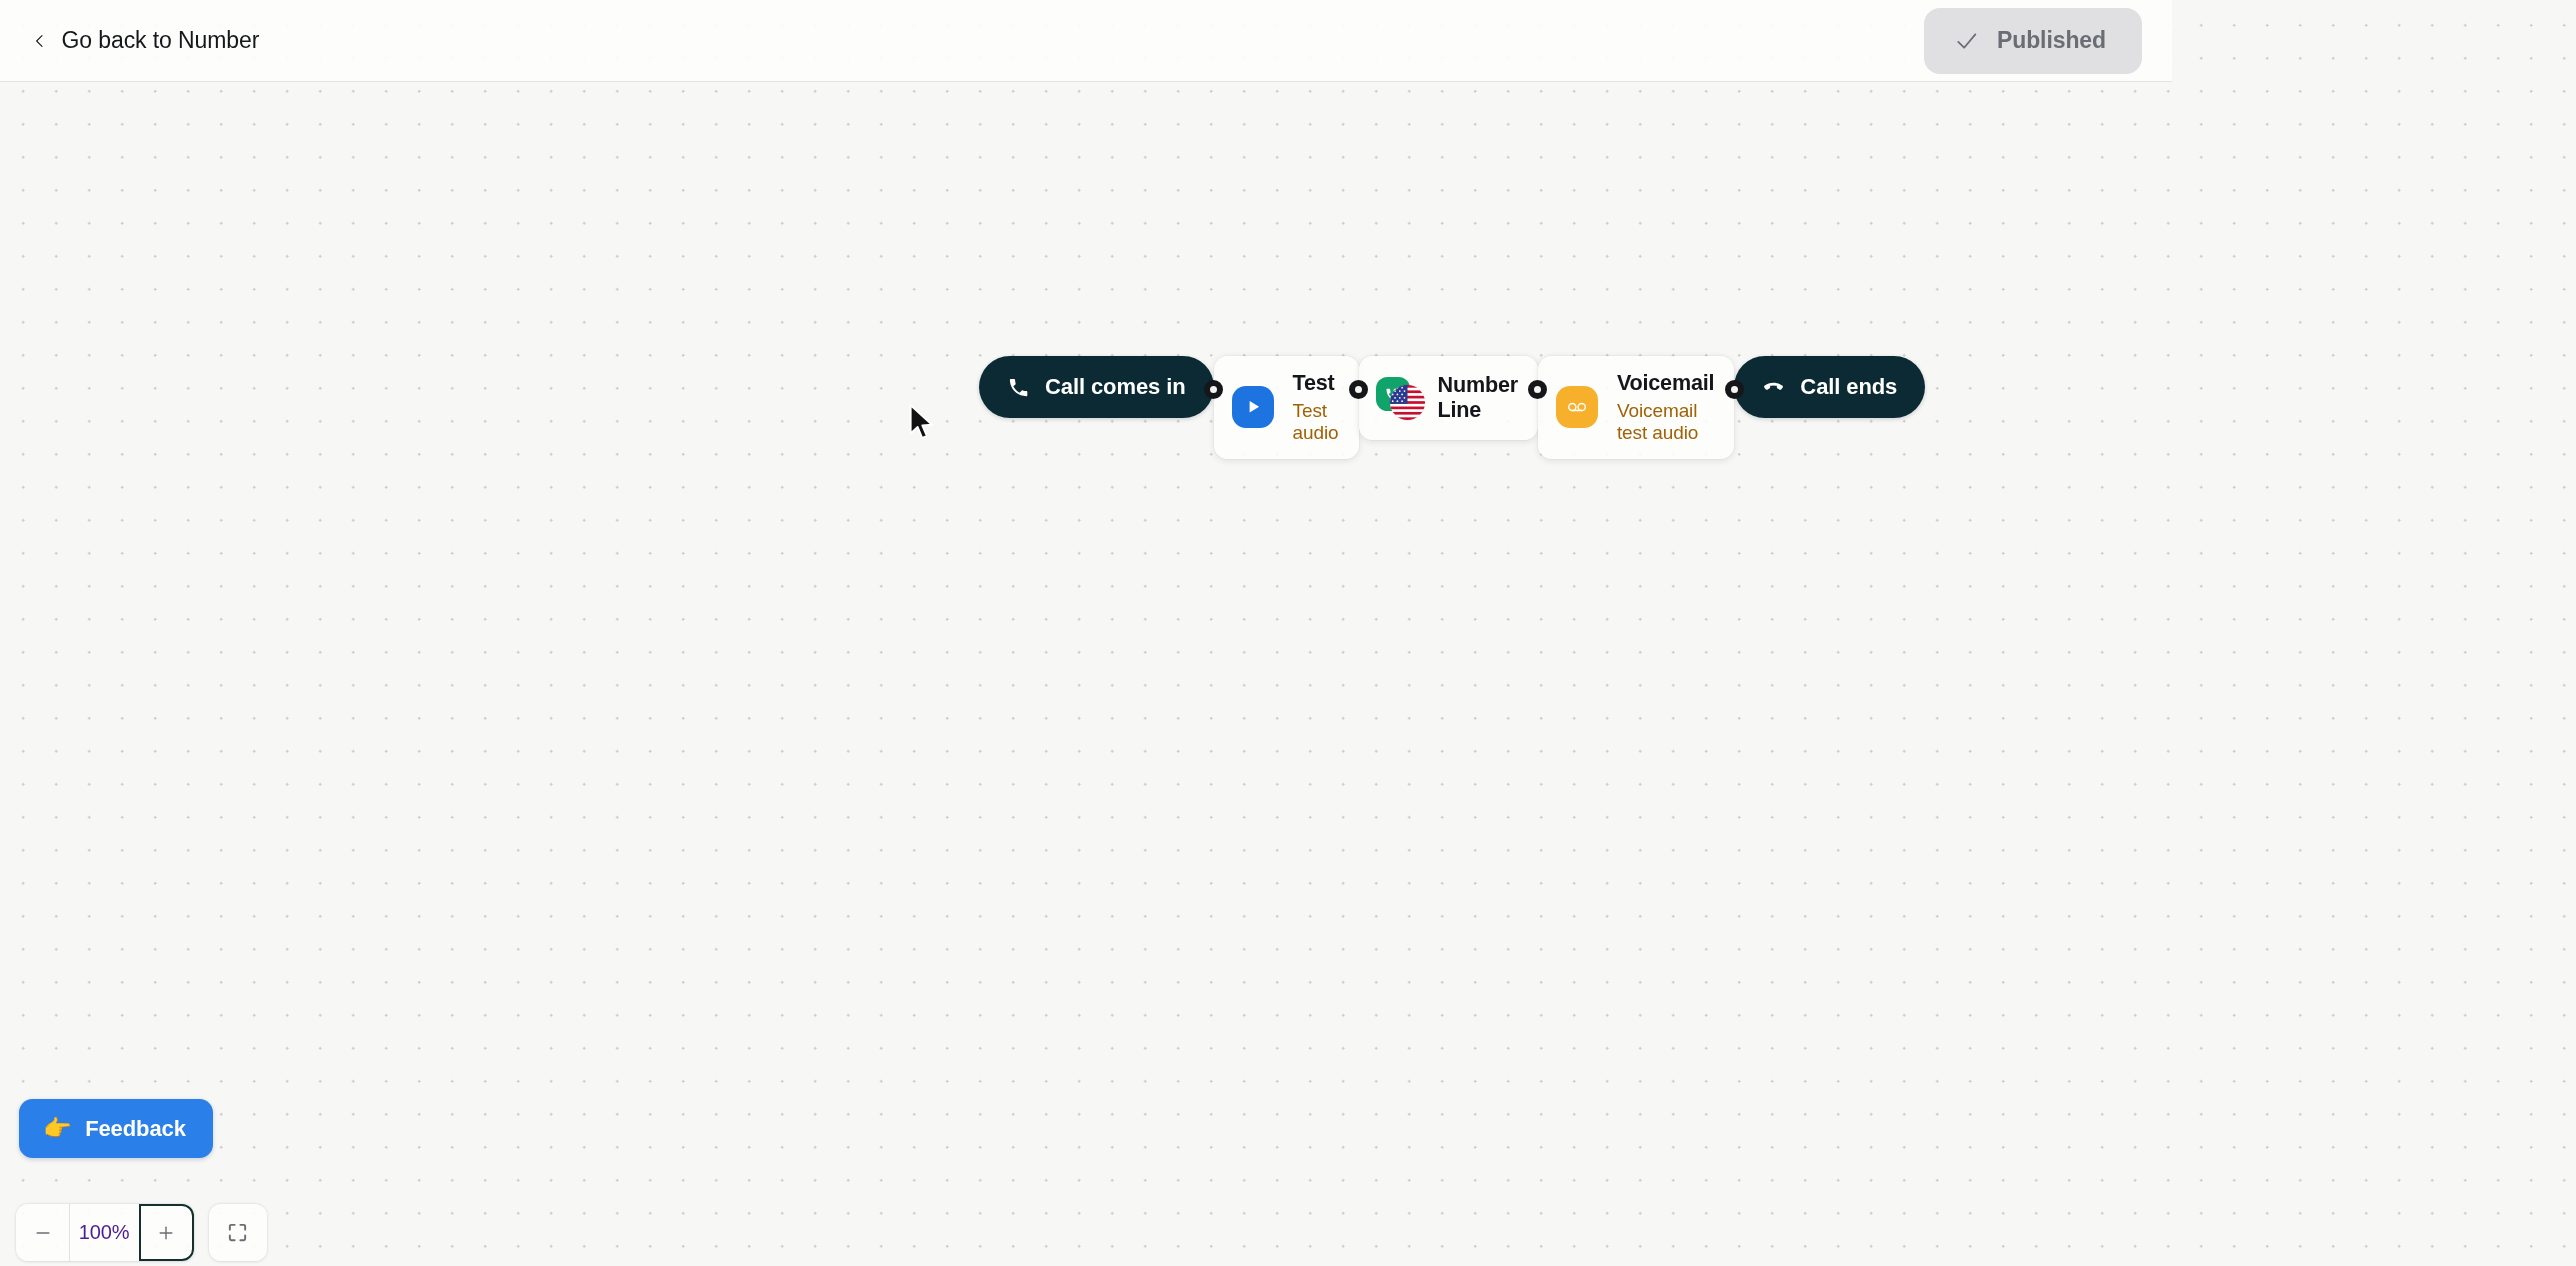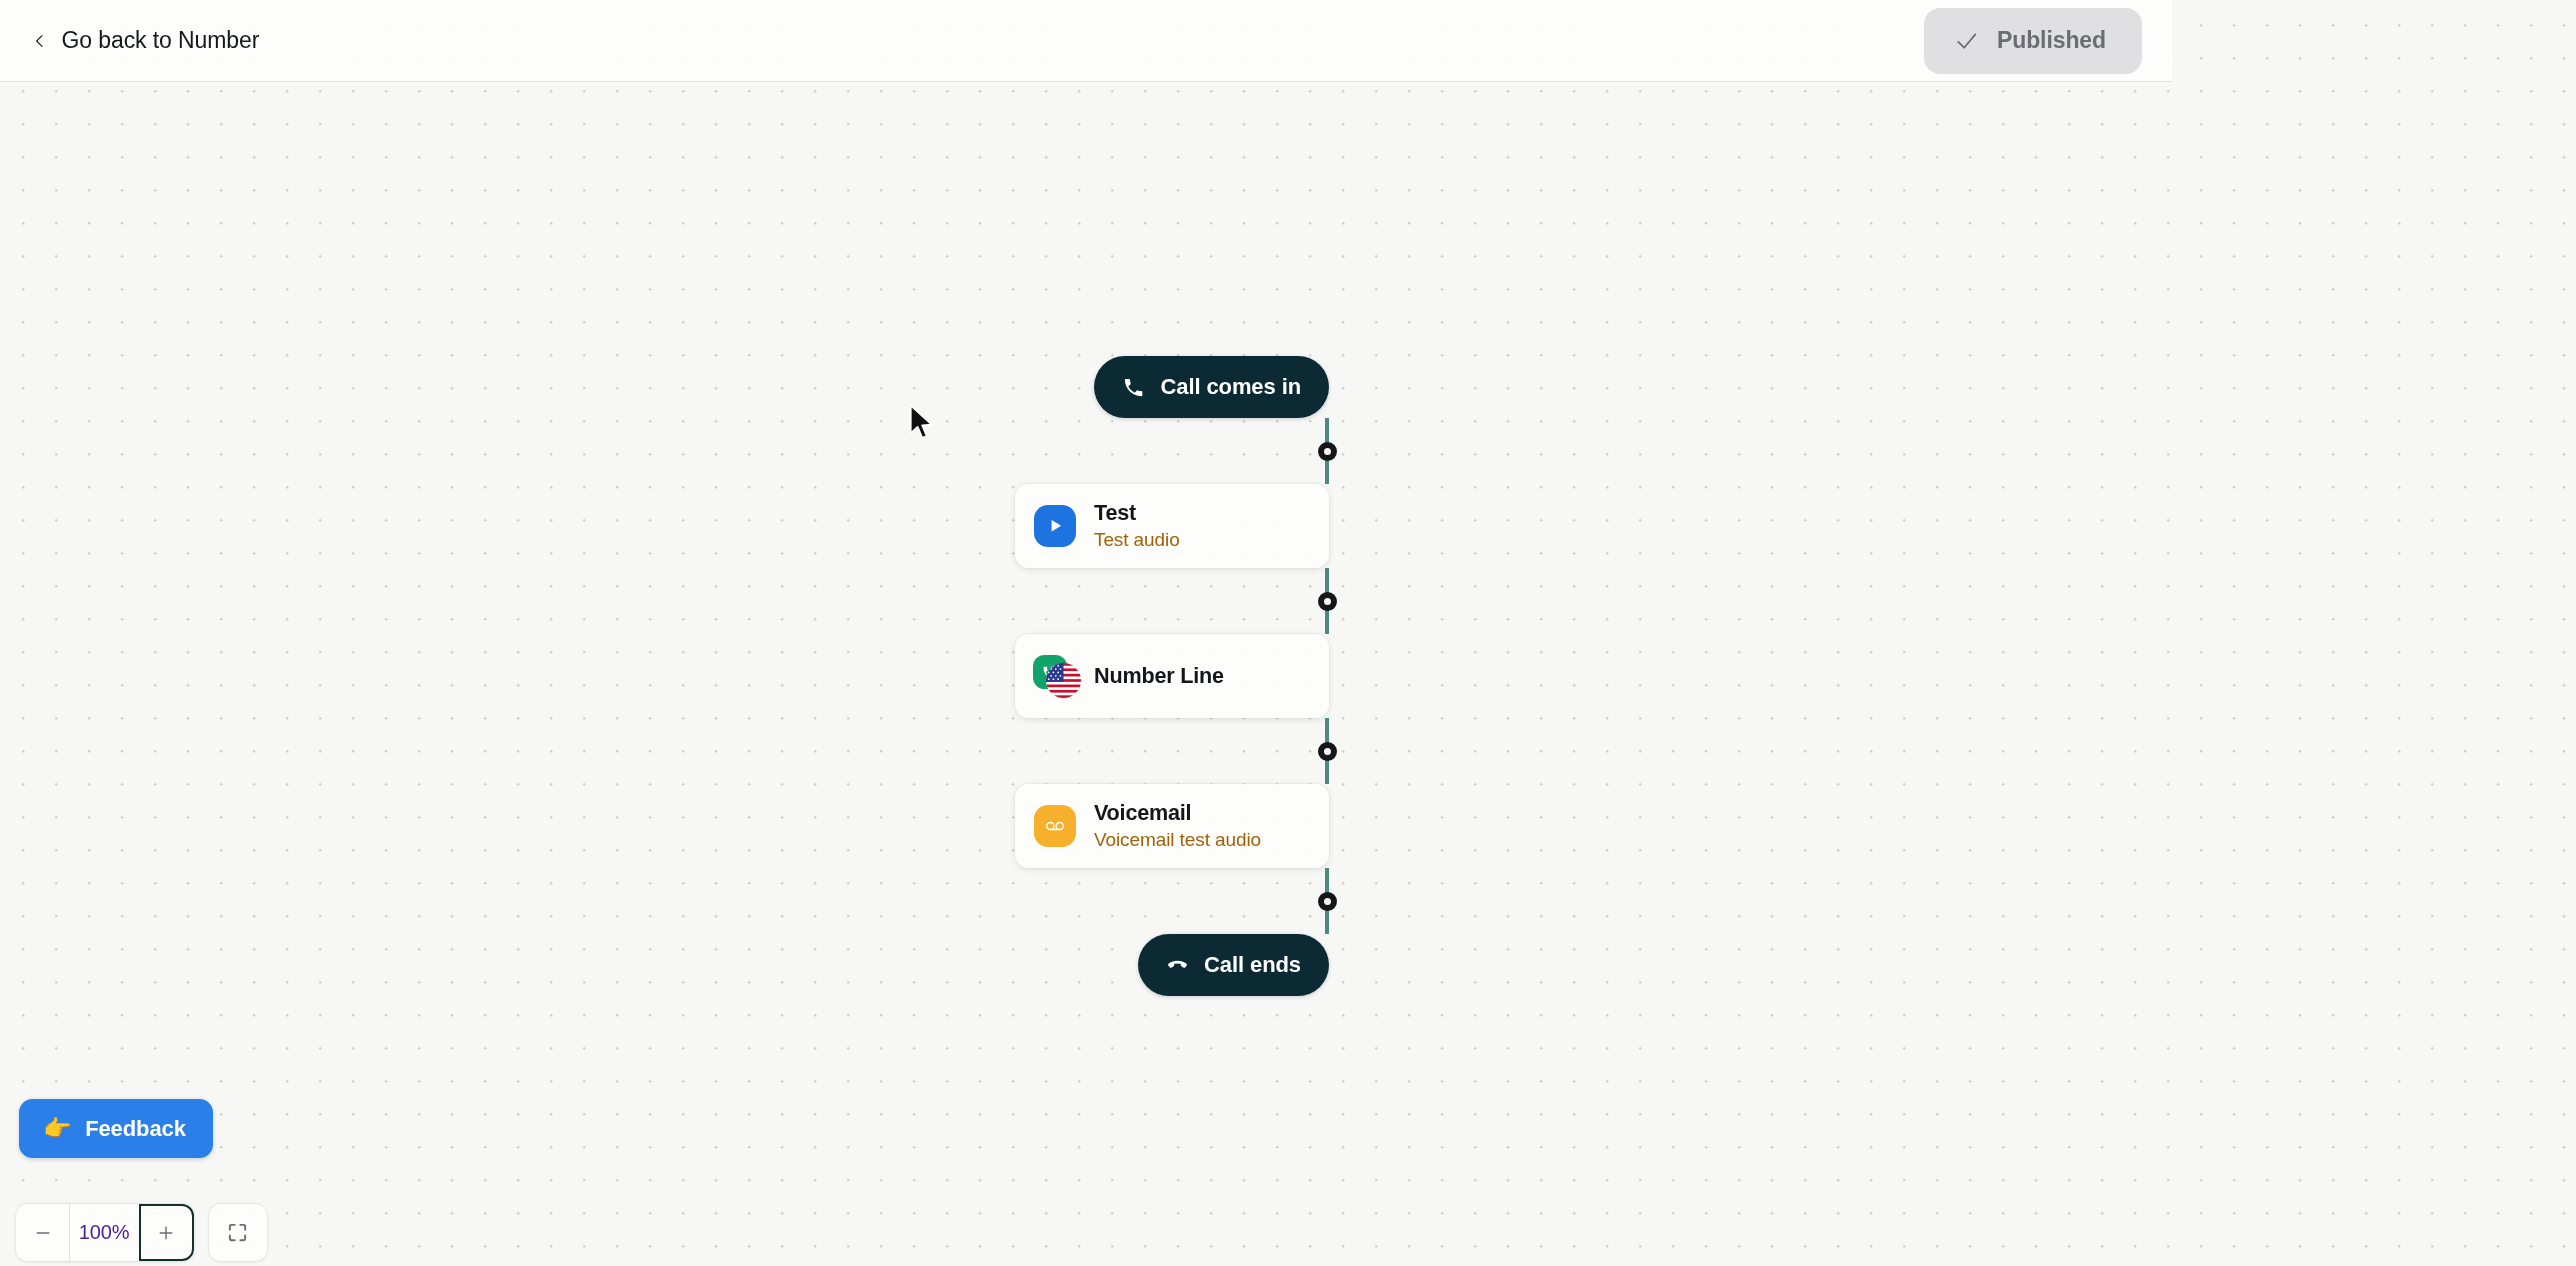--- a/index.html
+++ b/index.html
@@ -88,22 +88,22 @@
   .flow {
     position: absolute;
     left: 979px;
     top: 356px;
     width: 350px;
     z-index: 10;
   }
 
   .flow-col {
     display: flex;
-    flex-direction: column;
-    align-items: flex-end;
+    flex-direction: row;
+    align-items: flex-start;
     width: 350px;
   }
 
   .pill {
     display: inline-flex;
     align-items: center;
     gap: 15px;
     background: #0c2a33;
     color: #ffffff;
     border-radius: 31px;

